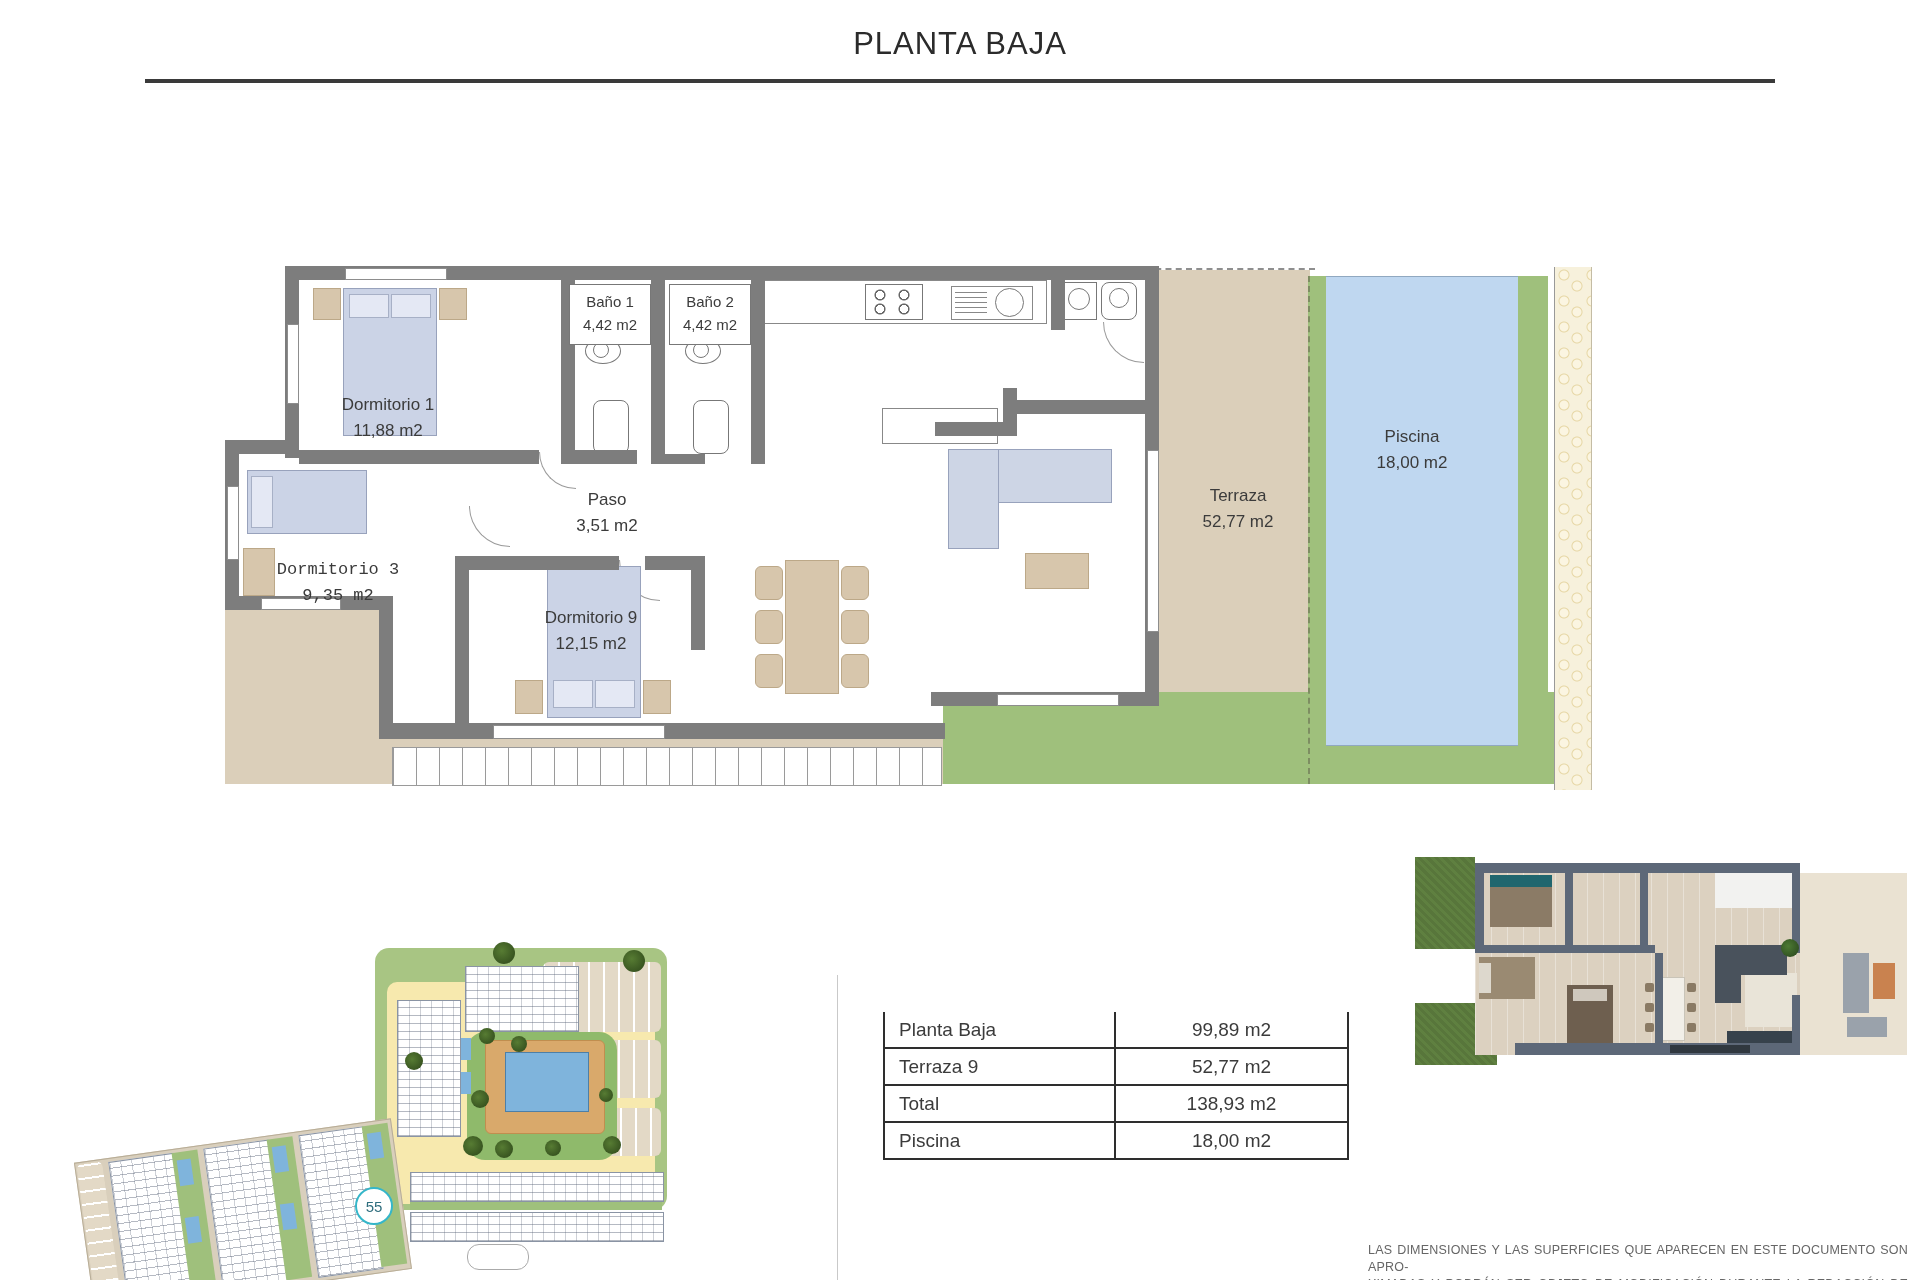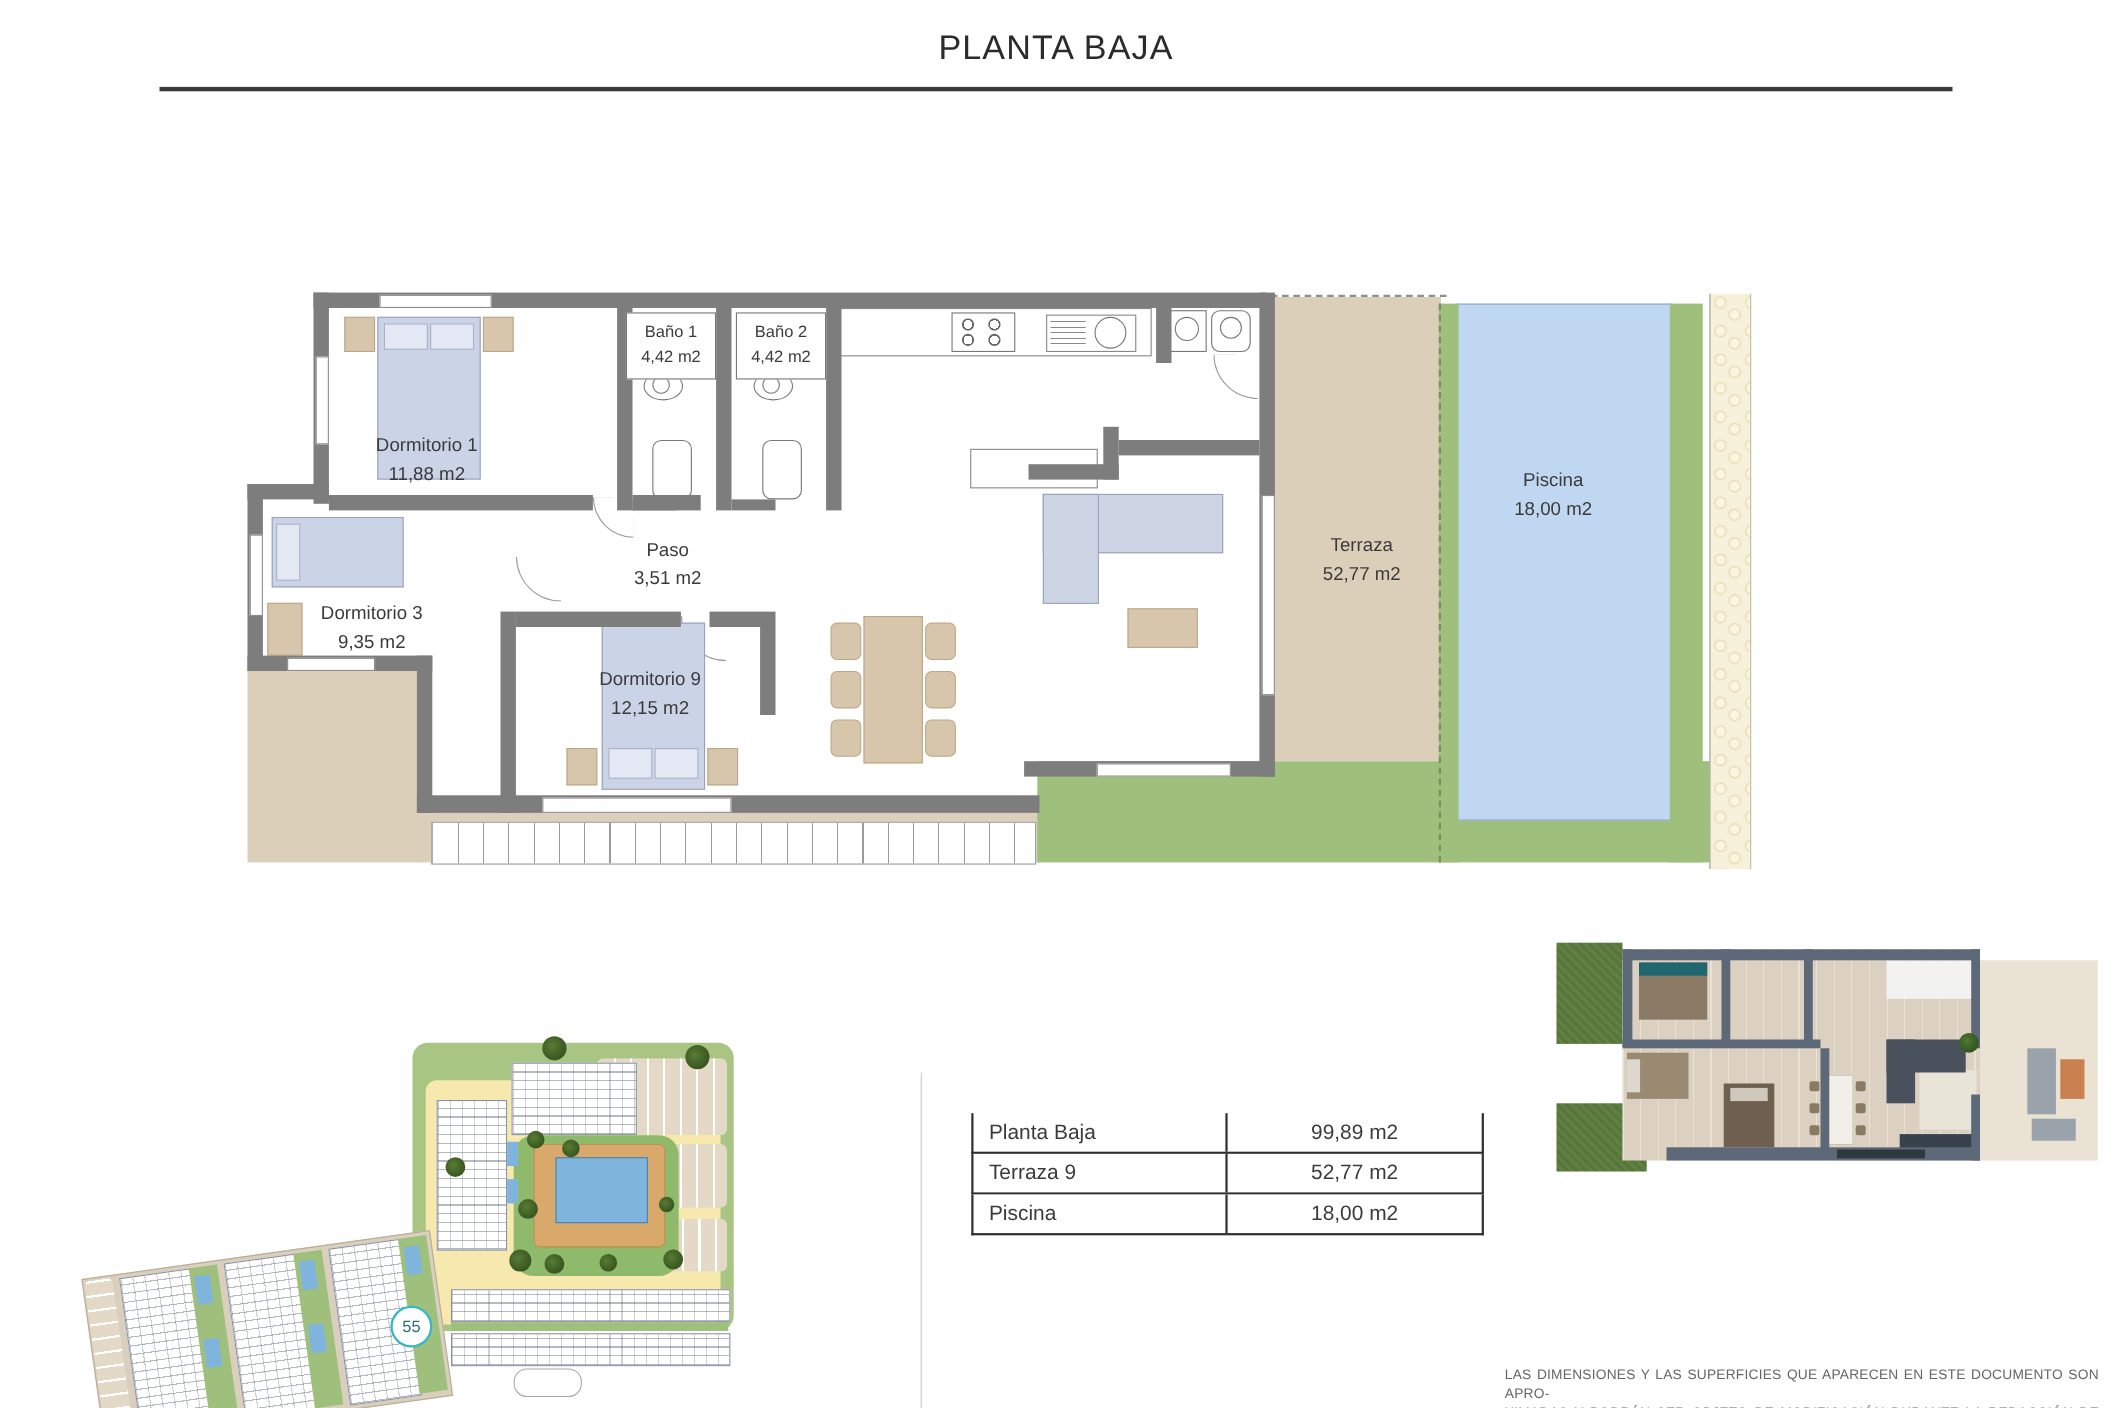--- a/index.html
+++ b/index.html
@@ -188,21 +188,21 @@
       <div>4,42 m2</div>
     </div>
     <div class="bbox" style="left:444px;top:24px;width:80px;height:54px;">
       <div>Baño 2</div>
       <div>4,42 m2</div>
     </div>
     <div class="rlabel" style="left:302px;top:227px;width:160px;">
       <div>Paso</div>
       <div>3,51 m2</div>
     </div>
-    <div class="rlabel" style="left:13px;top:285px;width:200px;">
+    <div class="rlabel" style="left:13px;top:297px;width:200px;font-family:Liberation Mono, monospace;">
       <div>Dormitorio 3</div>
       <div>9,35 m2</div>
     </div>
     <div class="rlabel" style="left:266px;top:345px;width:200px;">
       <div>Dormitorio 9</div>
       <div>12,15 m2</div>
     </div>
     <div class="rlabel" style="left:913px;top:223px;width:200px;">
       <div>Terraza</div>
       <div>52,77 m2</div>
@@ -267,20 +267,24 @@
   <div class="abs" style="left:837px;top:975px;width:1px;height:305px;background:#c9c9c9;"></div>
 
   <div class="stable" style="left:883px;top:1012px;width:466px;">
     <div class="trow">
       <div class="tlabel">Planta Baja</div>
       <div class="tvalue">99,89 m2</div>
     </div>
     <div class="trow">
       <div class="tlabel">Terraza 9</div>
       <div class="tvalue">52,77 m2</div>
+    </div>
+    <div class="trow">
+      <div class="tlabel">Total</div>
+      <div class="tvalue">138,93 m2</div>
     </div>
     <div class="trow">
       <div class="tlabel">Piscina</div>
       <div class="tvalue">18,00 m2</div>
     </div>
   </div>
 
   <div class="r3d" style="left:1415px;top:845px;width:497px;height:222px;">
     <div class="grass" style="left:0px;top:12px;width:60px;height:92px;"></div>
     <div class="grass" style="left:0px;top:158px;width:82px;height:62px;"></div>

